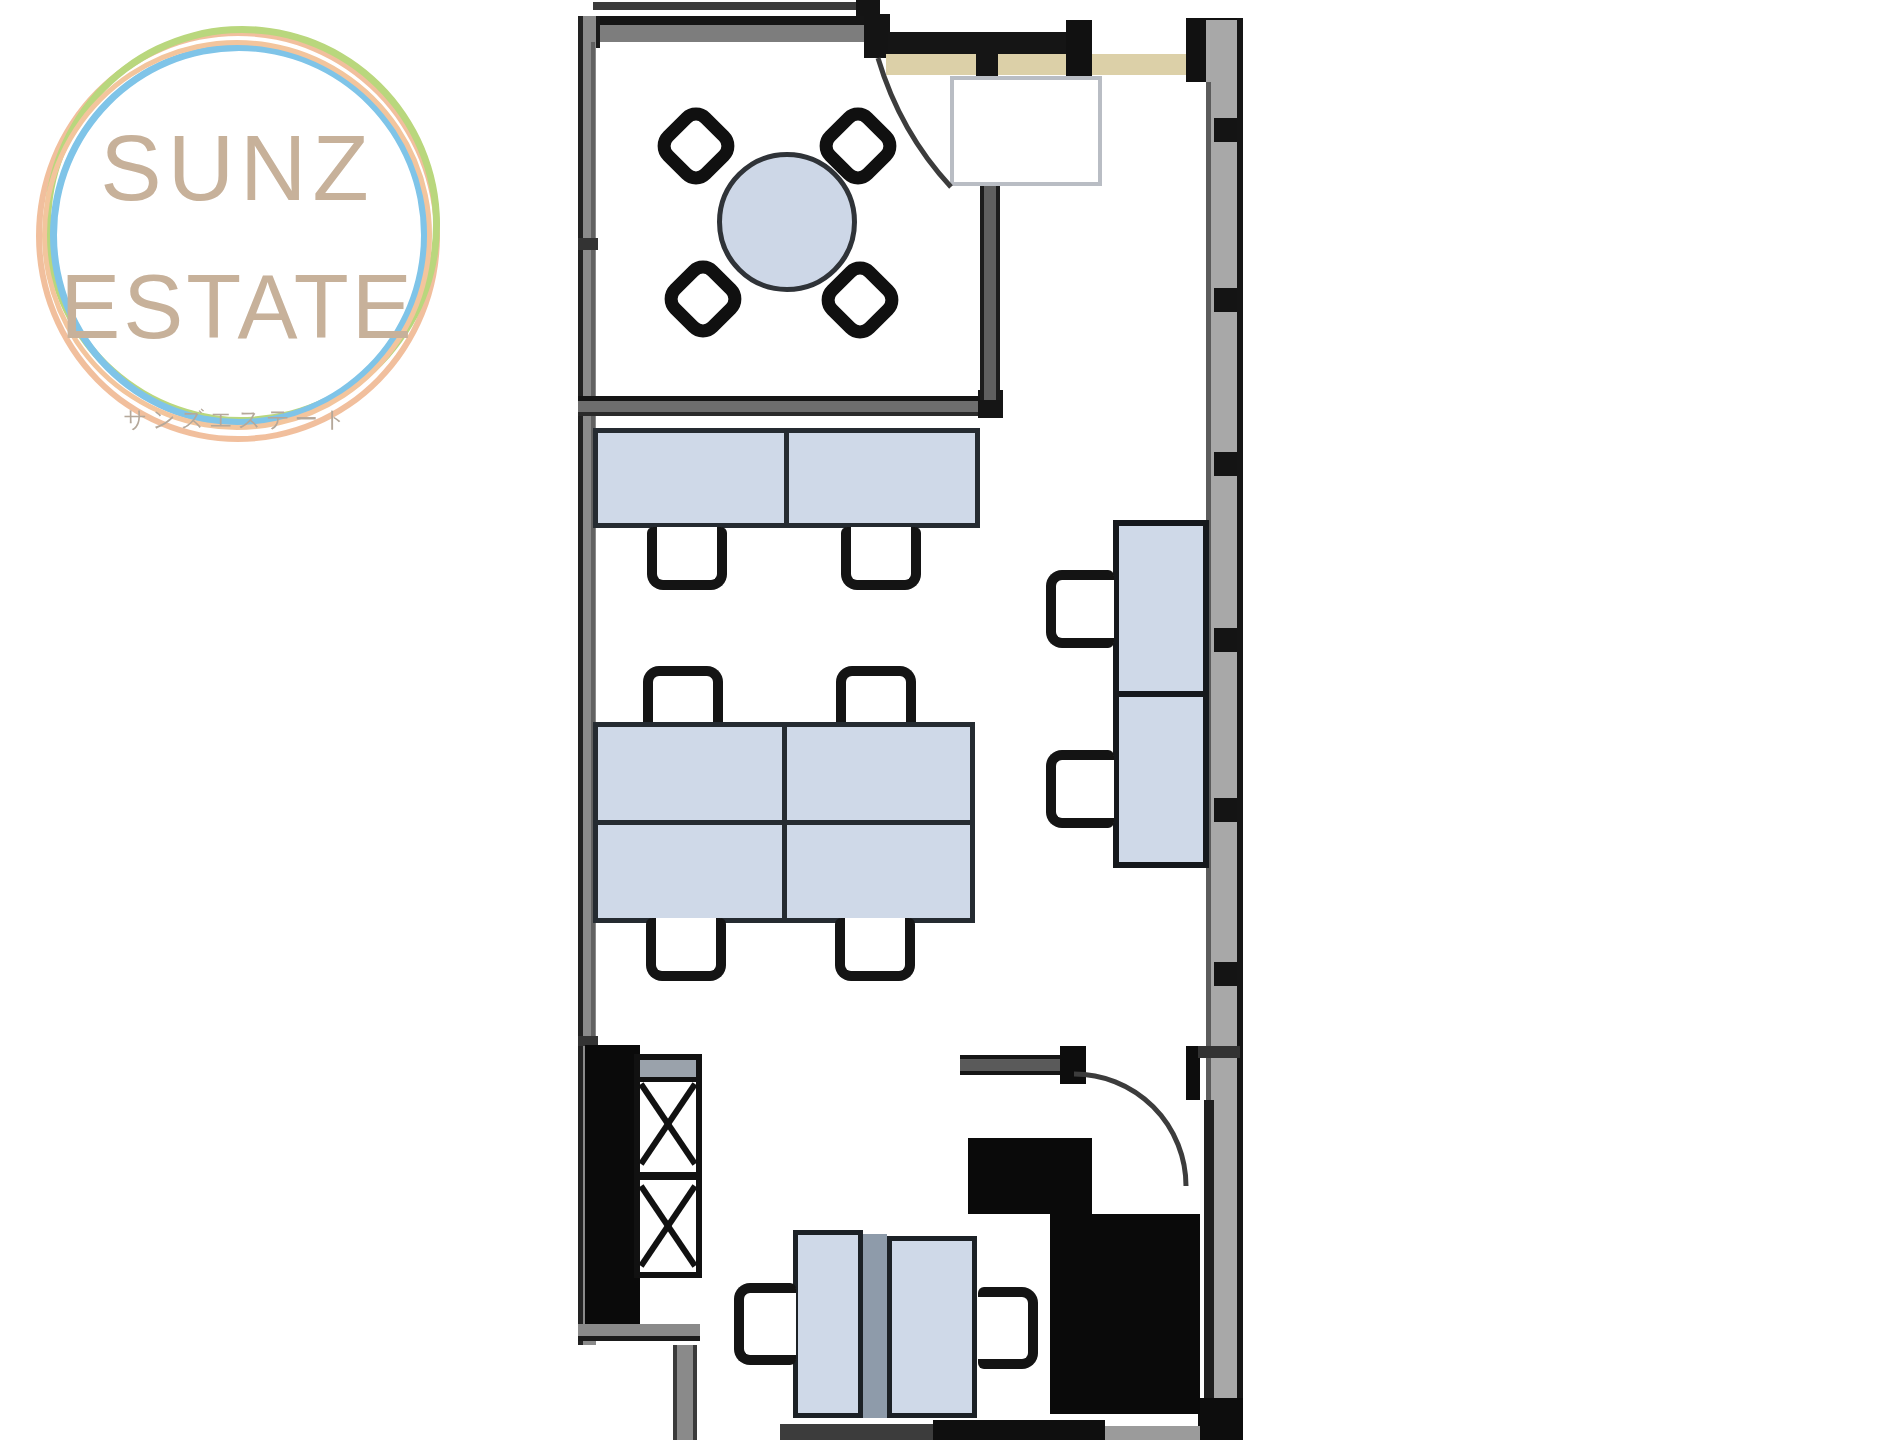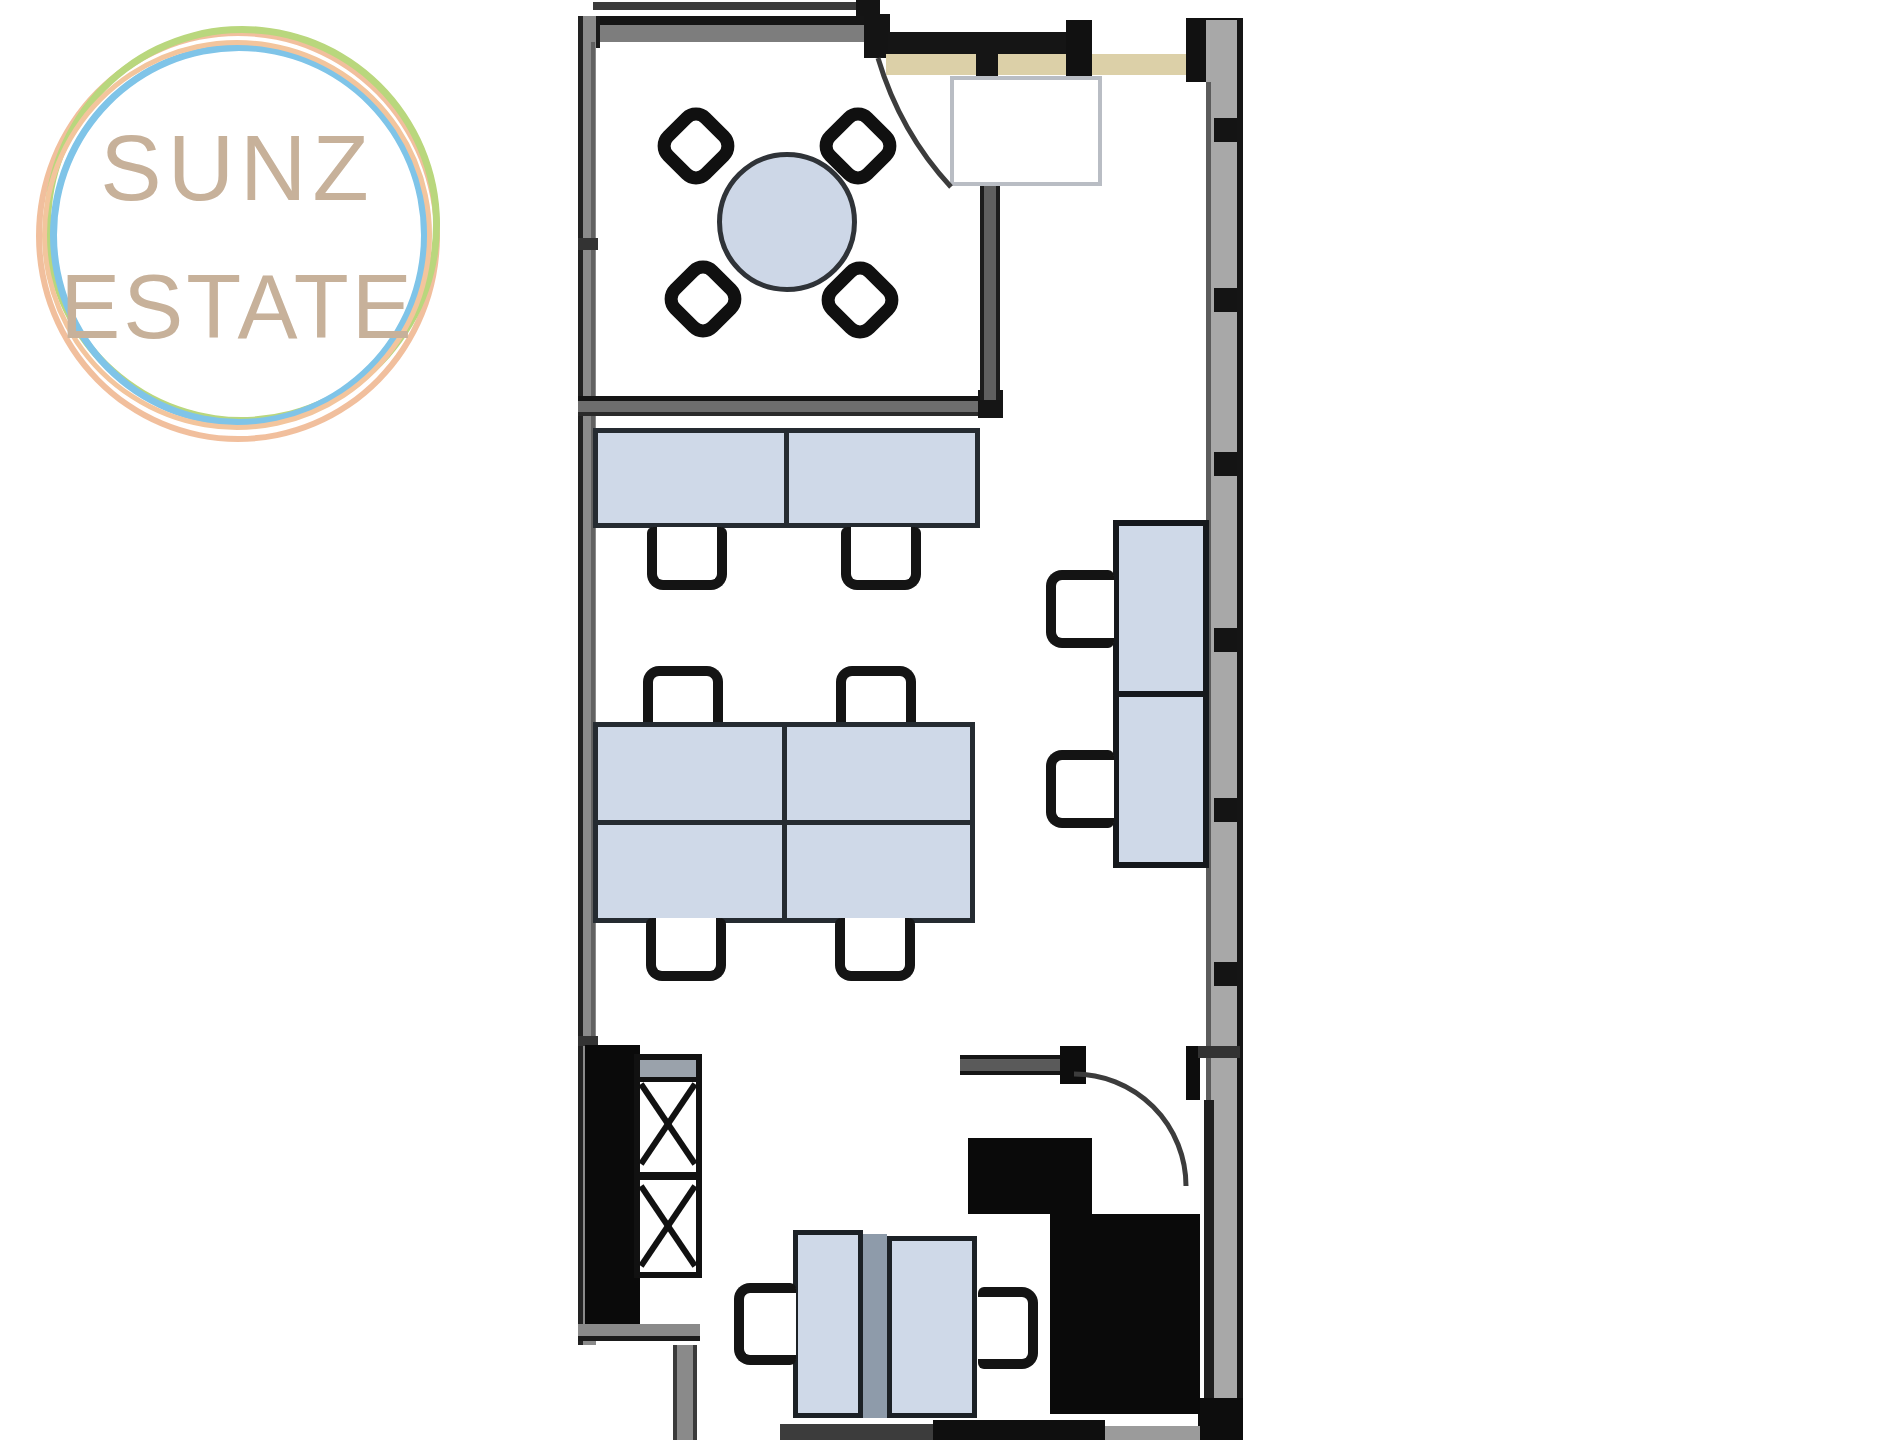--- a/index.html
+++ b/index.html
@@ -33,20 +33,21 @@
 
 <div class="canvas">
 
   <div class="abs" style="left:0;top:0;width:470px;height:470px;">
     <div class="ring" style="left:36px;top:30px;width:404px;height:412px;border:6px solid #efb892;opacity:.9;"></div>
     <div class="ring" style="left:44px;top:26px;width:396px;height:398px;border:7px solid #b9d77d;transform:rotate(8deg);"></div>
     <div class="ring" style="left:50px;top:44px;width:378px;height:382px;border:7px solid #7fc4e8;"></div>
     <div class="ring" style="left:42px;top:40px;width:390px;height:390px;border:5px solid #f3c59d;transform:rotate(-12deg);"></div>
     <div class="logo-line" style="top:262px;font-size:90px;letter-spacing:3px;">ESTATE</div>
     <div class="logo-line" style="top:122px;font-size:92px;">SUNZ</div>
+    <div class="logo-sub" style="top:404px;font-size:23px;">サンズエステート</div>
   </div>
 
   <div class="abs" style="left:0;top:0;width:1886px;height:1440px;">
 
     <div class="wall" style="left:593px;top:2px;width:282px;height:8px;background:#3b3b3b;"></div>
     <div class="wall" style="left:856px;top:0;width:24px;height:28px;background:#141414;"></div>
 
     <div class="wall" style="left:578px;top:16px;width:312px;height:9px;background:#151515;"></div>
     <div class="wall" style="left:578px;top:25px;width:312px;height:17px;background:#7d7d7d;"></div>
     <div class="wall" style="left:578px;top:16px;width:22px;height:32px;background:#1a1a1a;"></div>

